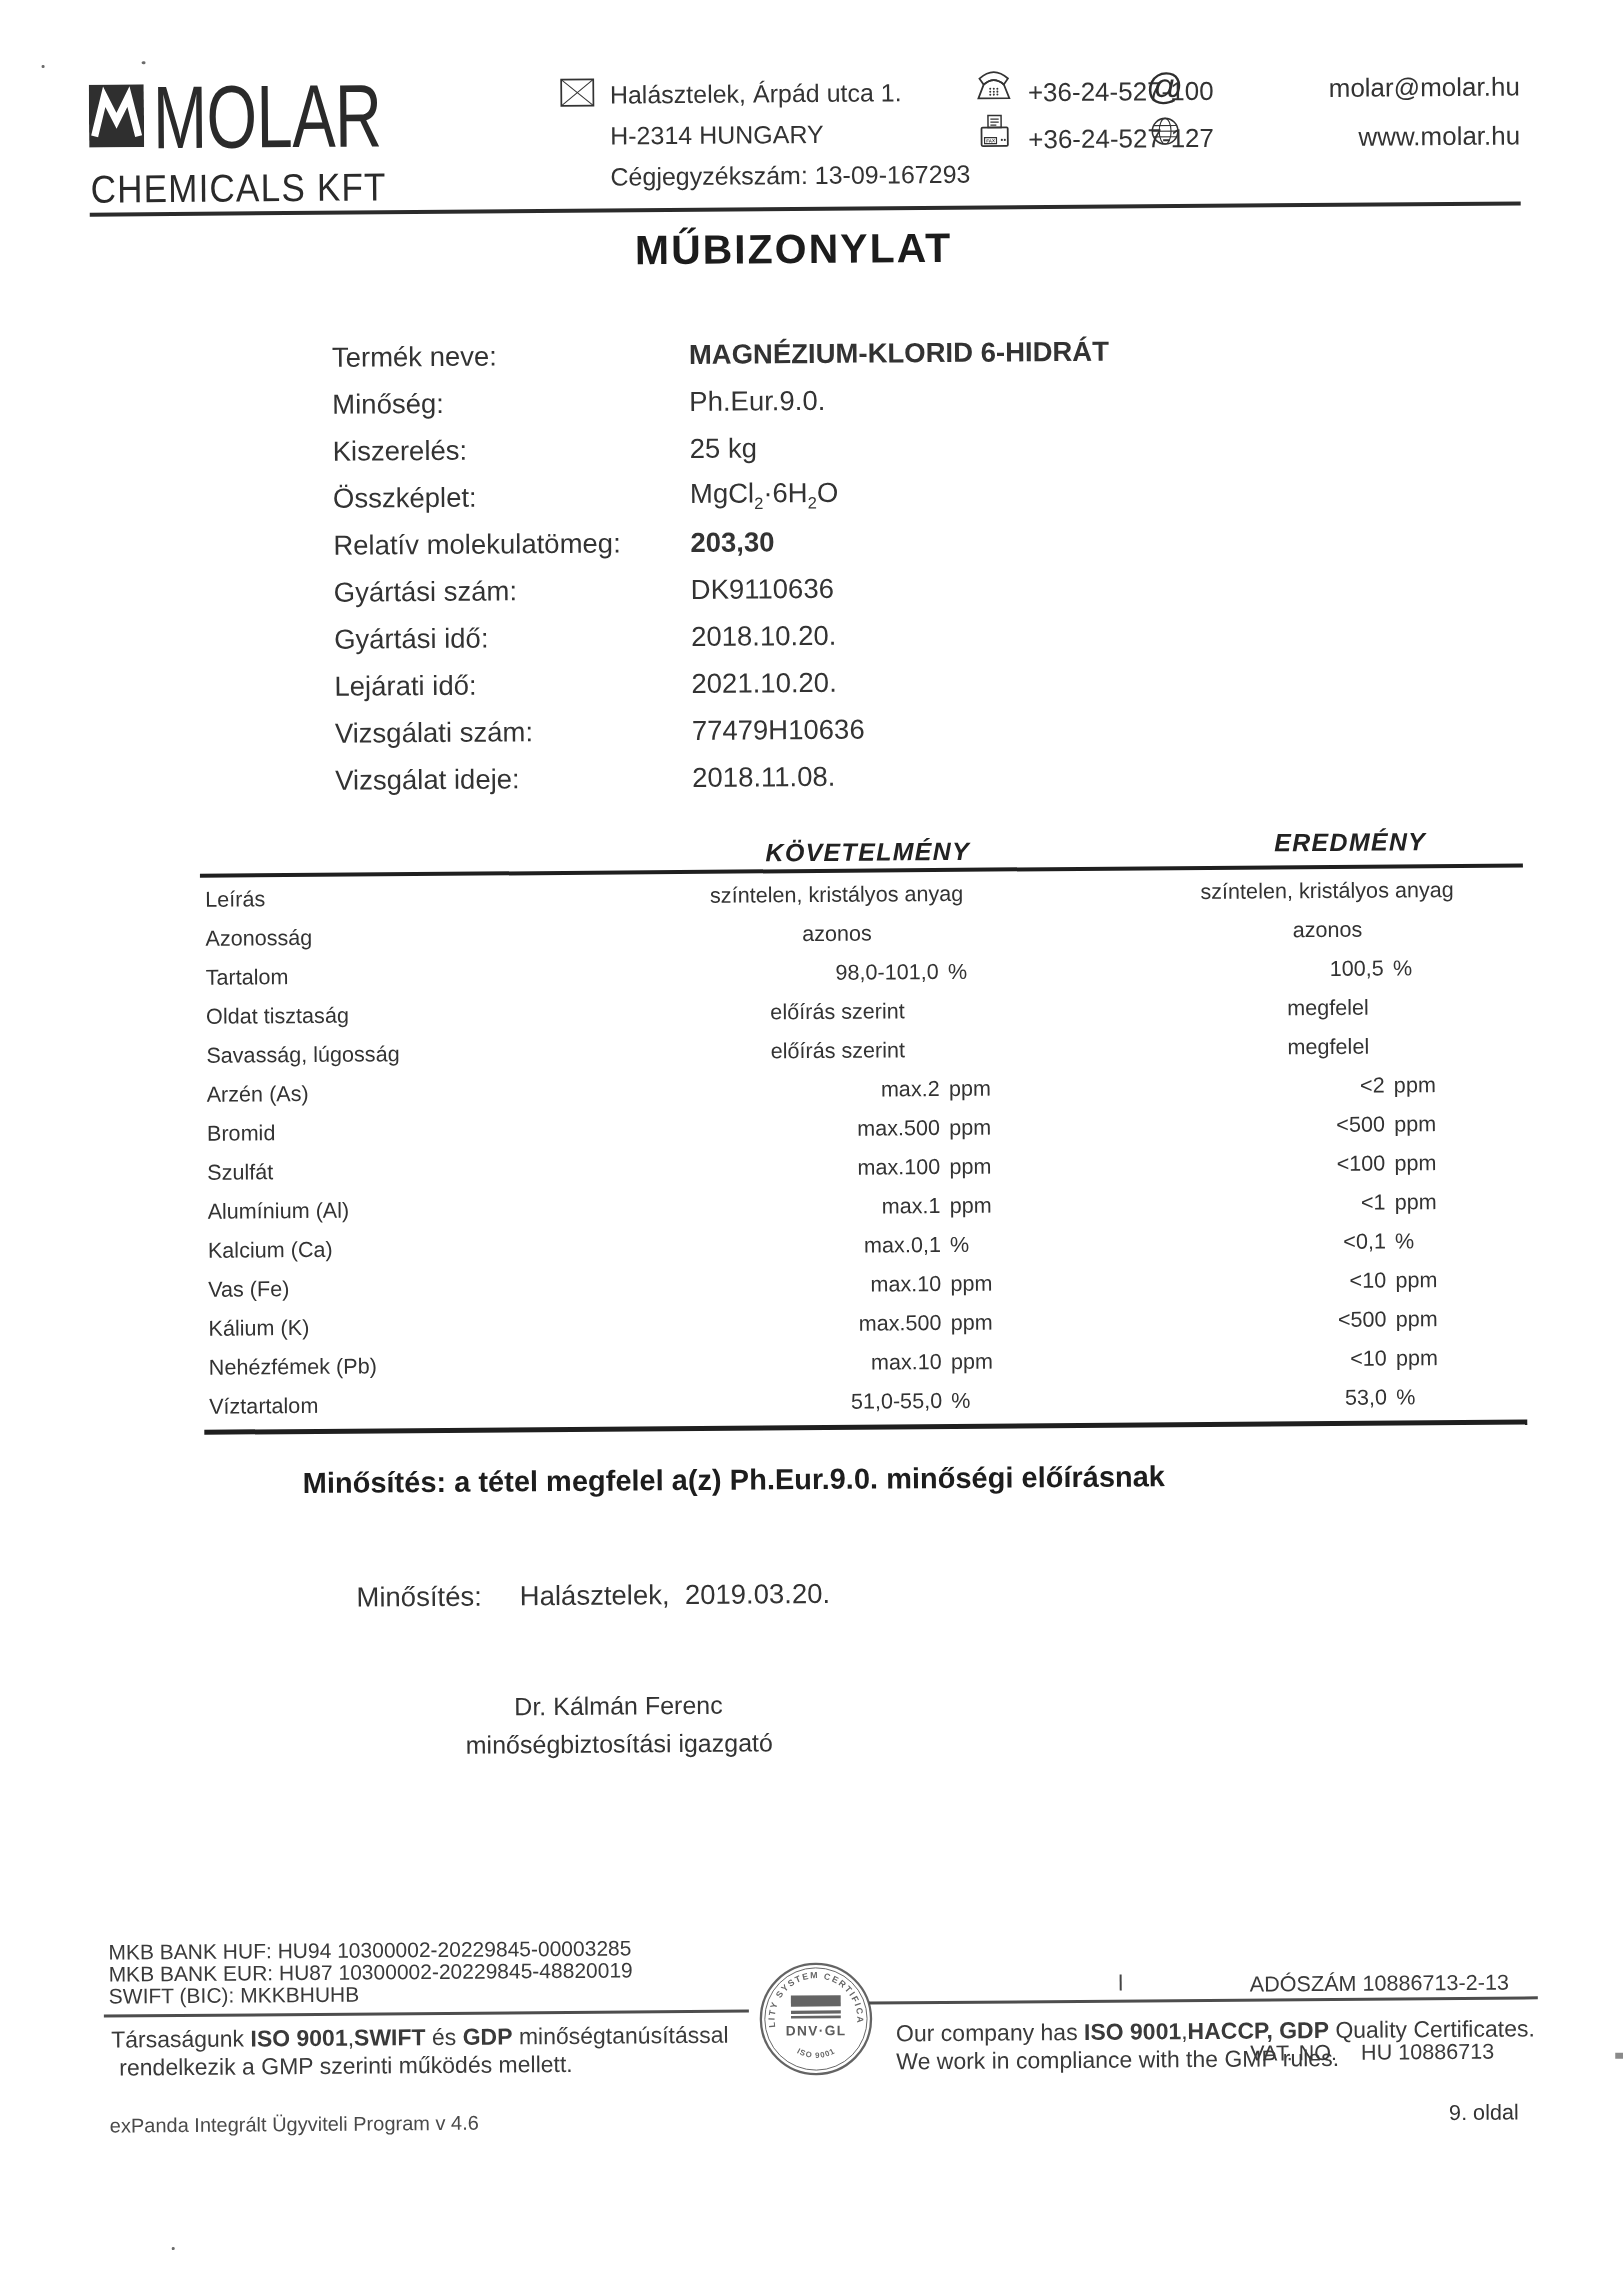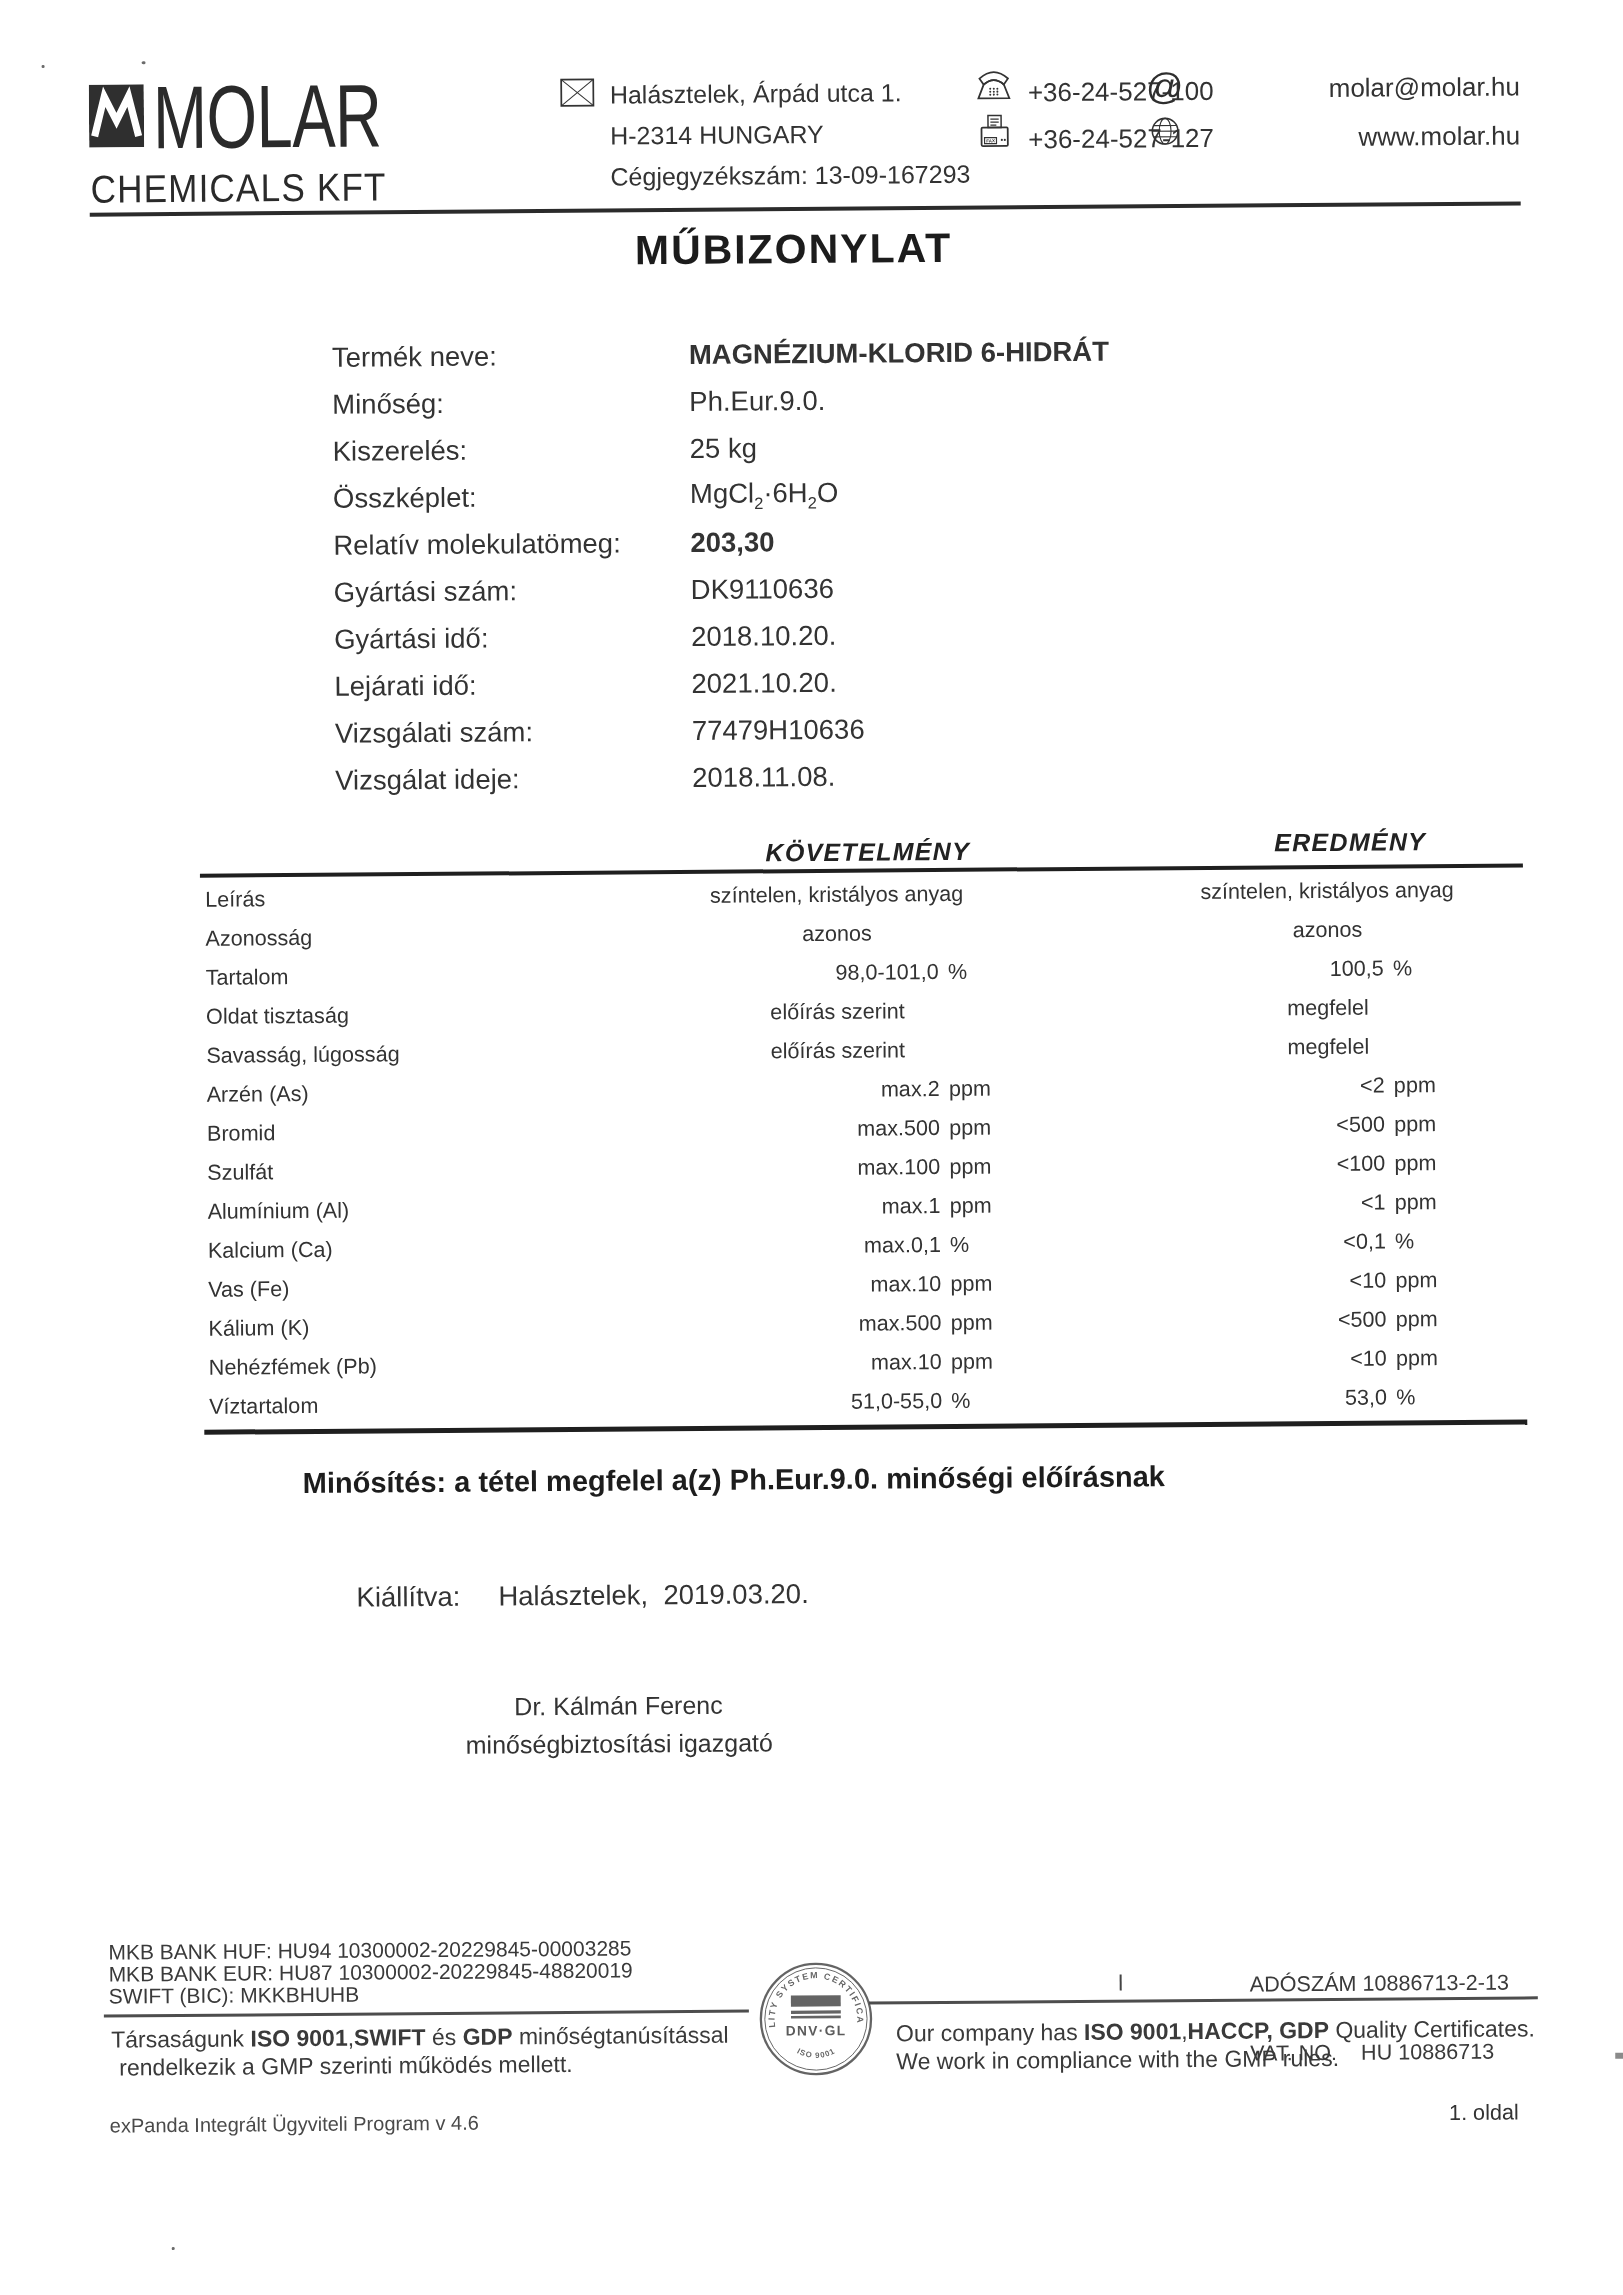--- a/index.html
+++ b/index.html
@@ -296,21 +296,21 @@
           <div class="tval" style="grid-column: 2;">51,0-55,0</div>
           <div class="tunit" style="grid-column: 3;">%</div>
           <div class="tval" style="grid-column: 5;">53,0</div>
           <div class="tunit" style="grid-column: 6;">%</div>
         </div>
       </div>
     <div class="abs rule-bot"></div>
 
     <div class="abs qualification">Minősítés: a tétel megfelel a(z) Ph.Eur.9.0. minőségi előírásnak</div>
     <div class="abs issued">
-      <span>Kiállítva:</span><span class="val">Halásztelek,  2019.03.20.</span>
+      <span>Minősítés:</span><span class="val">Halásztelek,  2019.03.20.</span>
     </div>
 
     <div class="abs sig-name">Dr. Kálmán Ferenc</div>
     <div class="abs sig-role">minőségbiztosítási igazgató</div>
 
     <div class="abs bank">
       <div>MKB BANK HUF: HU94 10300002-20229845-00003285</div>
       <div>MKB BANK EUR: HU87 10300002-20229845-48820019</div>
       <div>SWIFT (BIC): MKKBHUHB</div>
     </div>
@@ -343,17 +343,17 @@
         <rect x="-38" y="-13" width="76" height="5" fill="#4a4a4a"></rect>
         <rect x="-38" y="-5" width="76" height="4" fill="#4a4a4a"></rect>
         <text y="25" text-anchor="middle" font-size="21" font-weight="bold" letter-spacing="2" fill="#3f3f3f">DNV·GL</text>
       </svg>
     </div>
 
     <div class="abs en-cert-1"><span>Our company has </span><span class="b">ISO 9001</span><span>,</span><span class="b">HACCP, GDP</span><span> Quality Certificates.</span></div>
     <div class="abs en-cert-2">We work in compliance with the GMP rules.</div>
 
     <div class="abs program">exPanda Integrált Ügyviteli Program v 4.6</div>
-    <div class="abs page-num">1. oldal</div>
+    <div class="abs page-num">9. oldal</div>
 
   </div>
 </div>
 
 
 </body></html>

